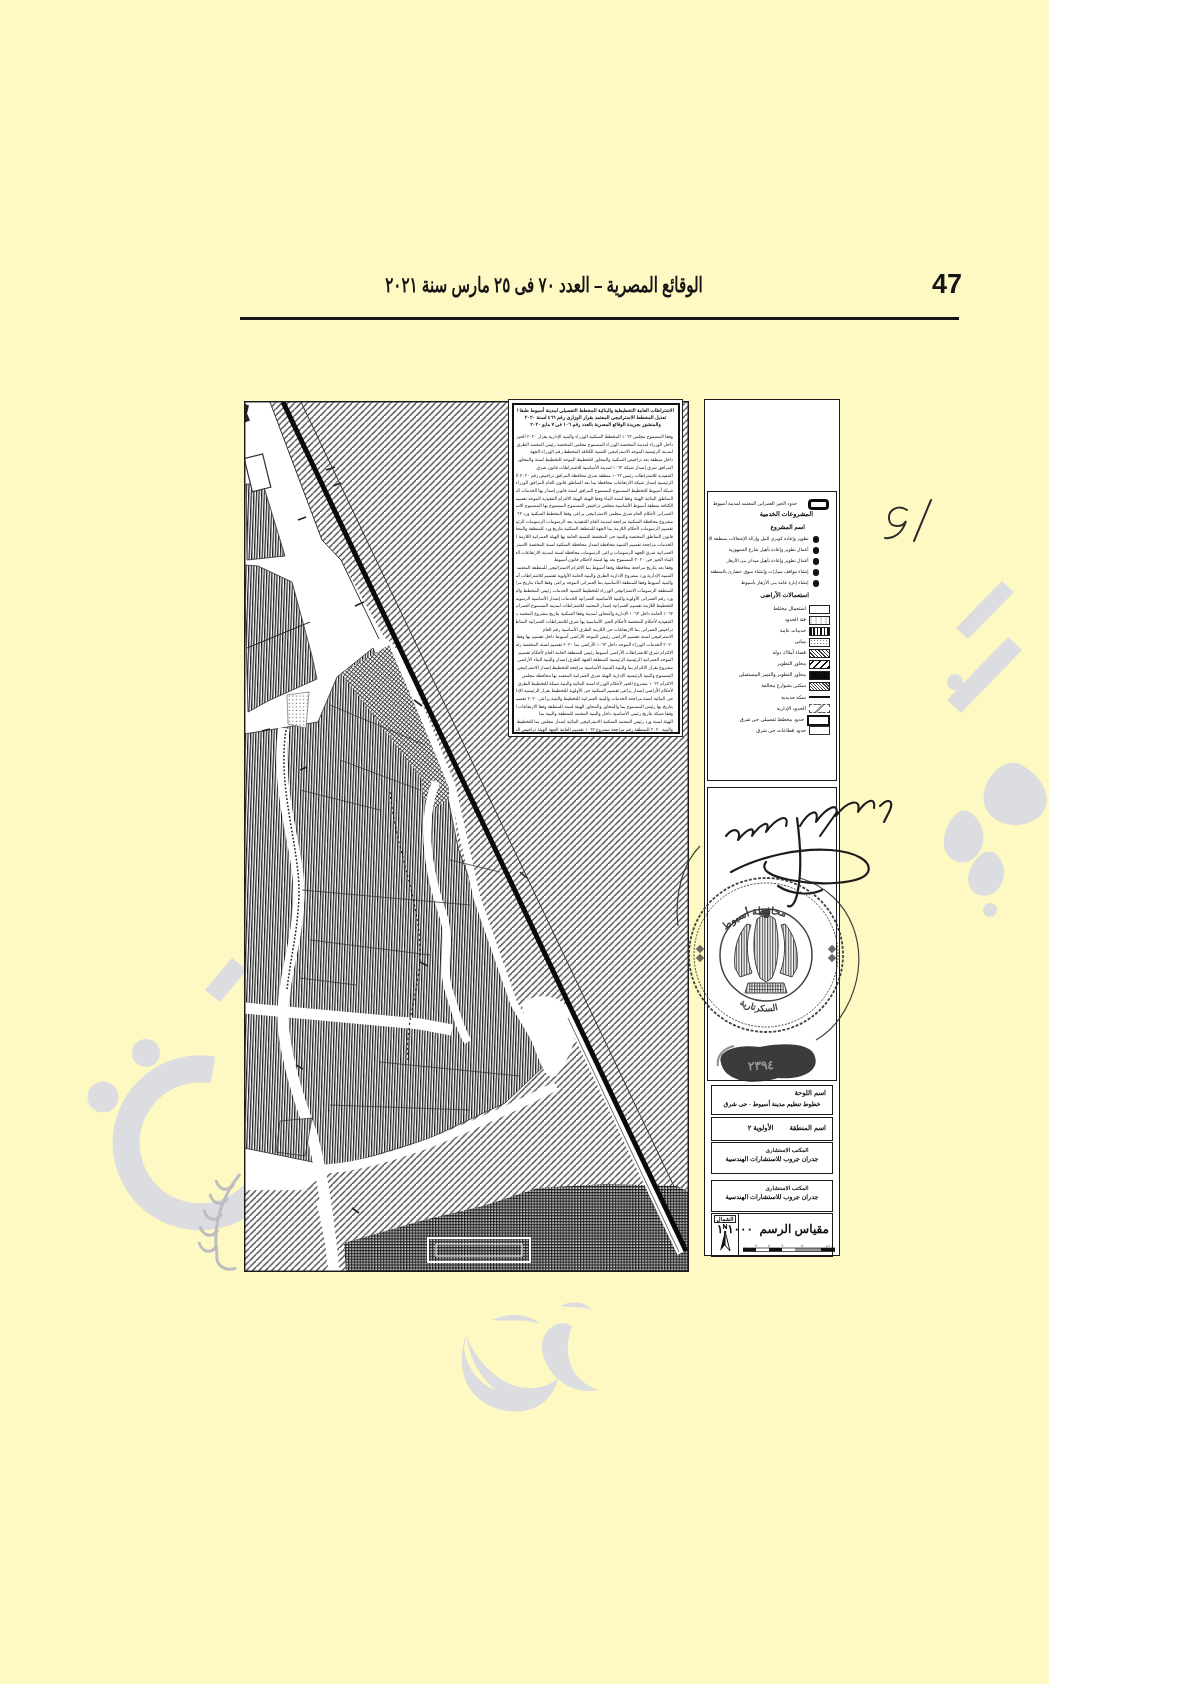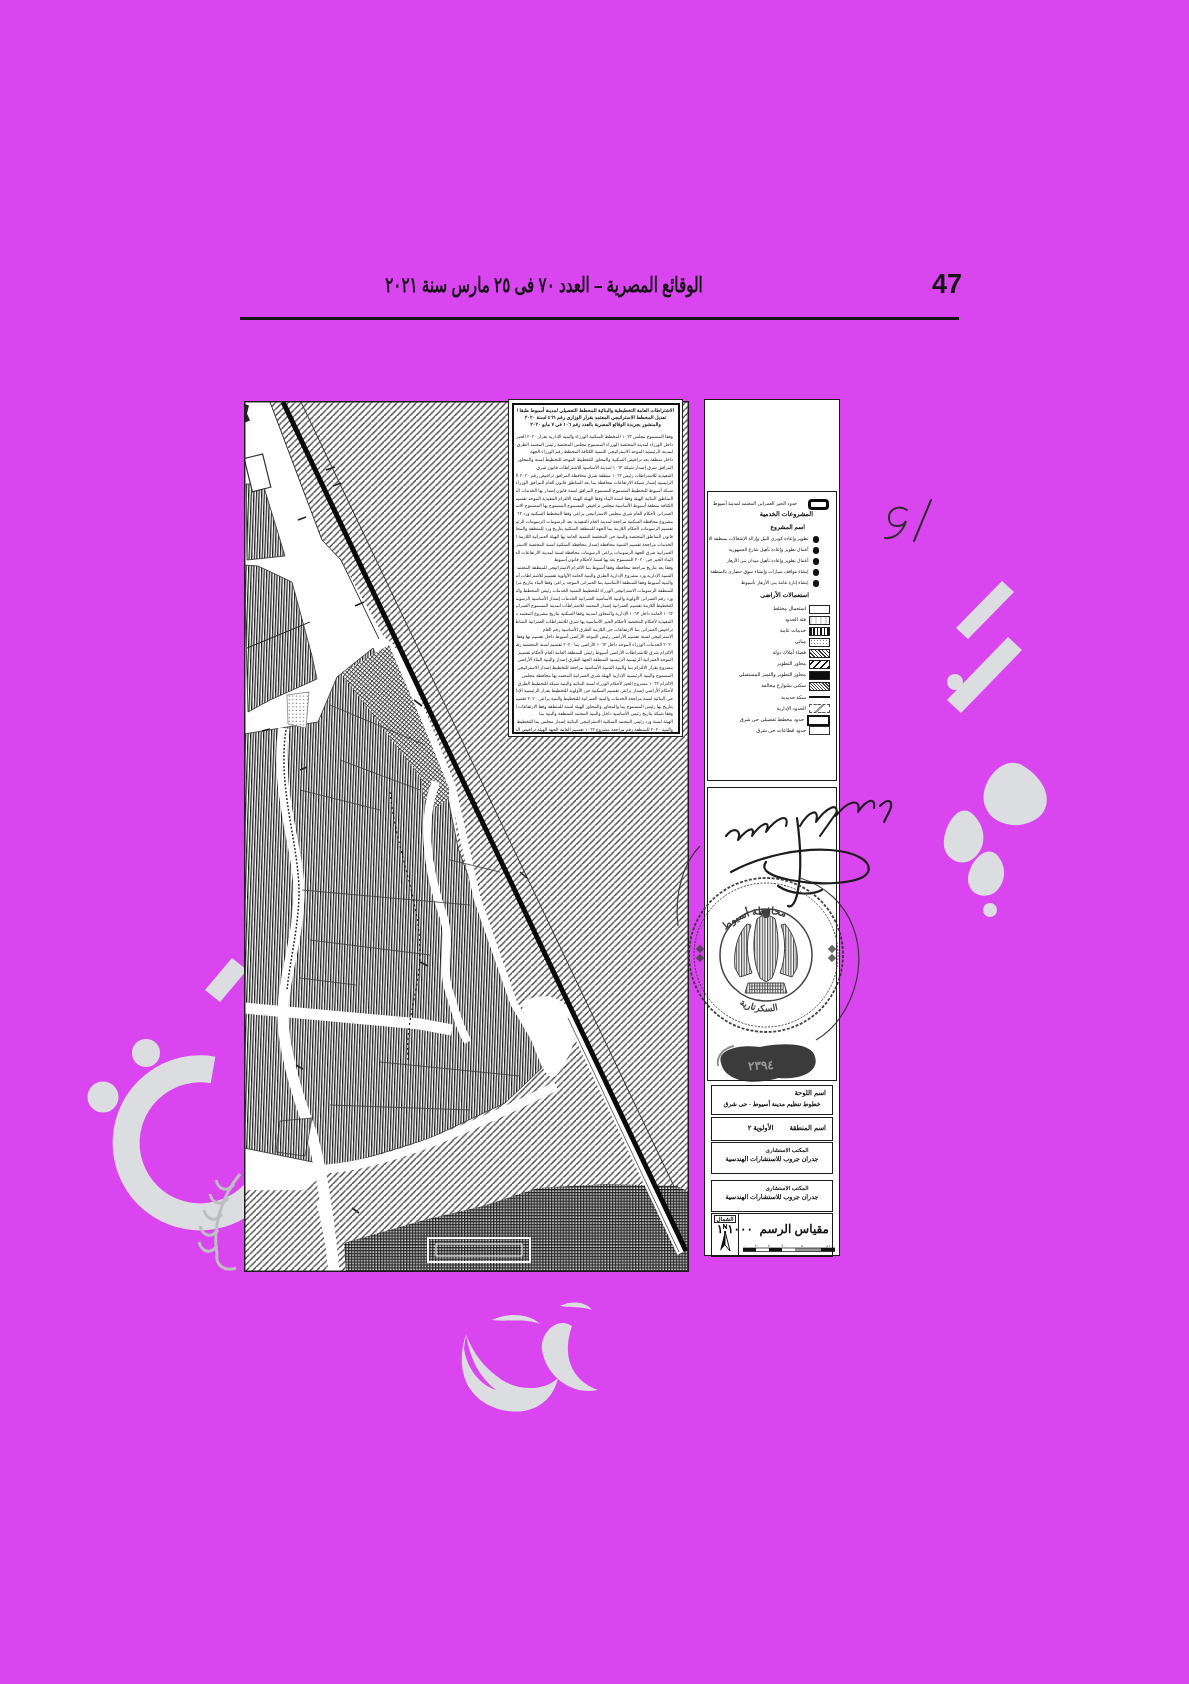--- a/index.html
+++ b/index.html
@@ -1,15 +1,15 @@
 <!DOCTYPE html>
 <html lang="ar"><head><meta charset="utf-8">
 <style>
 html,body{margin:0;padding:0;background:#fff}
-#page{position:relative;width:1189px;height:1684px;background:#d946ef;overflow:hidden;font-family:"Liberation Sans", sans-serif;}
+#page{position:relative;width:1049px;height:1684px;background:#fef9c3;overflow:hidden;font-family:"Liberation Sans", sans-serif;}
 .abs{position:absolute}
 .nl{font-size:4.5px;line-height:7.7px;color:#202020;white-space:nowrap;overflow:hidden}
 .brow{position:absolute;right:20px;left:4px;height:10px;text-align:right;white-space:nowrap;overflow:hidden}
 .btxt{font-size:4.6px;color:#111;vertical-align:top;line-height:8px}
 .bdot{display:inline-block;width:6.5px;height:6.5px;background:#111;border-radius:50%;margin-left:4px;vertical-align:top;margin-top:1px}
 .srow{position:absolute;right:9px;left:6px;height:10px;text-align:right;white-space:nowrap}
 .stxt{font-size:5px;color:#111;vertical-align:top;line-height:9px;margin-right:3px}
 .sbox{display:inline-block;width:19px;height:7.2px;border:0.8px solid #222;vertical-align:top;margin-top:0.5px}
 .sw-plain{background:#fff}
 .sw-faint{background:repeating-linear-gradient(90deg,#ddd 0 2px,#fff 2px 5px)}

